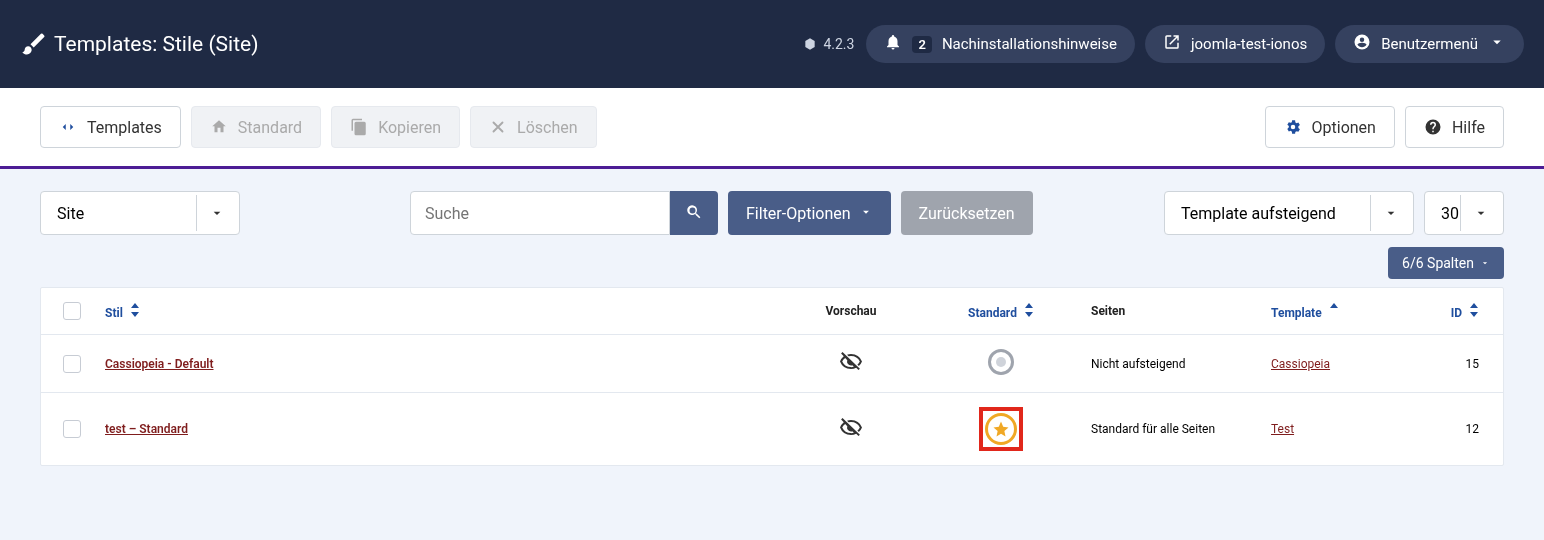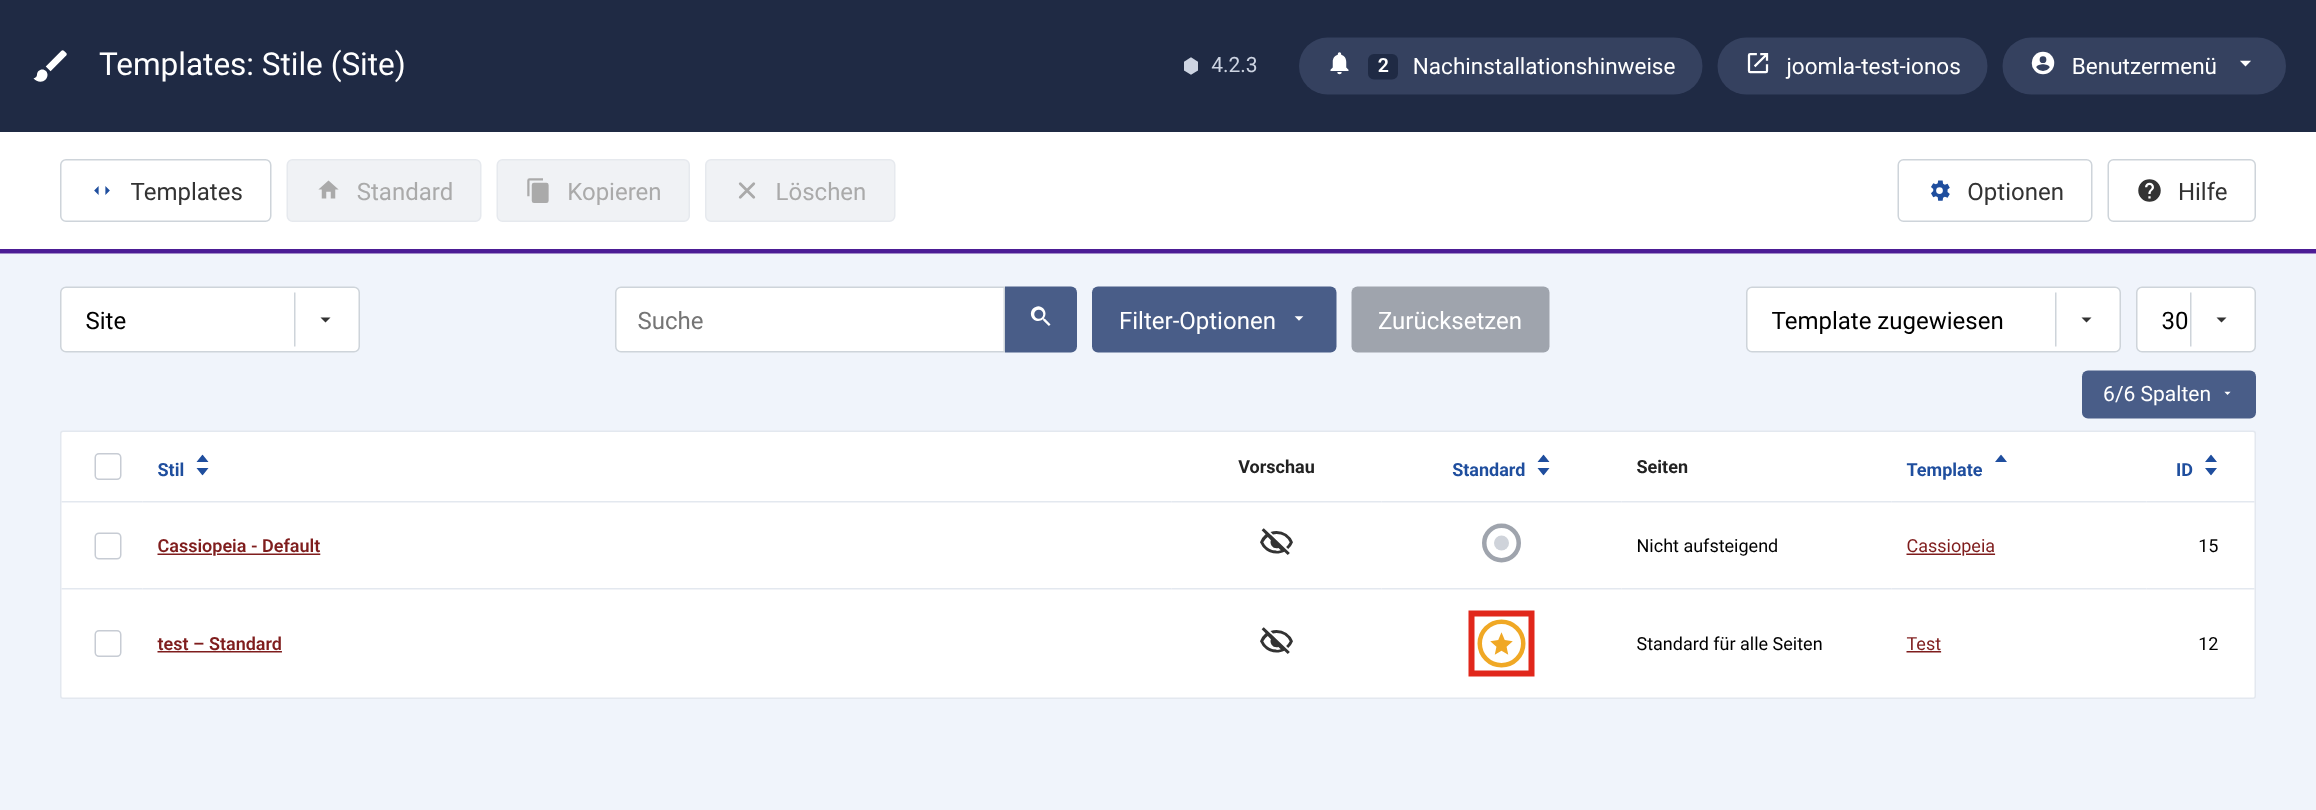--- a/index.html
+++ b/index.html
@@ -1,24 +1,24 @@
 <!DOCTYPE html>
 <html><head>
 <meta charset="utf-8">
 <style>
 * { margin: 0; padding: 0; box-sizing: border-box; font-family: -apple-system, BlinkMacSystemFont, "Segoe UI", Roboto, Arial, sans-serif; }
 body { background: #f0f4fb; width: 1544px; }
 
 
 .topbar { background: #1f2a44; height: 88px; display: flex; align-items: center; padding: 0 20px; color: #fff; }
-.topbar-title { display: flex; align-items: center; gap: 18px; flex: 1; }
+.topbar-title { display: flex; align-items: center; gap: 6px; flex: 1; }
 .topbar-title .brush-icon { width: 28px; height: 28px; }
 .topbar-title h1 { font-size: 21px; font-weight: 400; }
 .topbar-right { display: flex; align-items: center; gap: 10px; }
-.version { display: flex; align-items: center; gap: 6px; color: #cdd4e2; font-size: 14px; margin-right: 18px; }
+.version { display: flex; align-items: center; gap: 6px; color: #cdd4e2; font-size: 14px; margin-right: 2px; }
 .pill { background: #35415f; border-radius: 22px; padding: 8px 18px; display: flex; align-items: center; gap: 10px; font-size: 15px; cursor: pointer; }
 .pill .badge { background: #1f2a44; border-radius: 4px; padding: 1px 6px; font-weight: 600; font-size: 13px; }
 .pill svg { width: 18px; height: 18px; }
 
 
 .toolbar { background: #fff; padding: 18px 40px; display: flex; gap: 10px; border-bottom: 3px solid #4c1d95; }
 .btn { height: 42px; padding: 0 18px; border: 1px solid #ced4da; border-radius: 4px; background: #fff; display: inline-flex; align-items: center; gap: 10px; font-size: 16px; cursor: pointer; color: #333; }
 .btn.disabled { background: #f0f2f5; color: #aaa; border-color: #e6e9ee; cursor: default; }
 .btn.disabled svg path, .btn.disabled svg { fill: #aaa; }
 .btn .icon { width: 18px; height: 18px; display: inline-flex; align-items: center; justify-content: center; }
@@ -190,21 +190,21 @@
   <button class="filter-btn">
     <span>Filter-Optionen</span>
     <span><svg viewBox="0 0 24 24" width="14" height="14" fill="#fff">
           <path d="M7 10l5 5 5-5z"></path>
         </svg></span>
   </button>
   <button class="reset-btn">Zurücksetzen</button>
   <div class="gap-auto"></div>
   <div class="select-wrap">
     <div class="sel" style="min-width:250px">
-        <span>Template zugewiesen</span>
+        <span>Template aufsteigend</span>
       <span class="chev">
           <svg viewBox="0 0 24 24" width="16" height="16" fill="#333">
             <path d="M7 10l5 5 5-5z"></path>
           </svg>
         </span>
     </div>
   </div>
   <div class="select-wrap">
     <div class="sel small-sel">
         <span>30</span>

